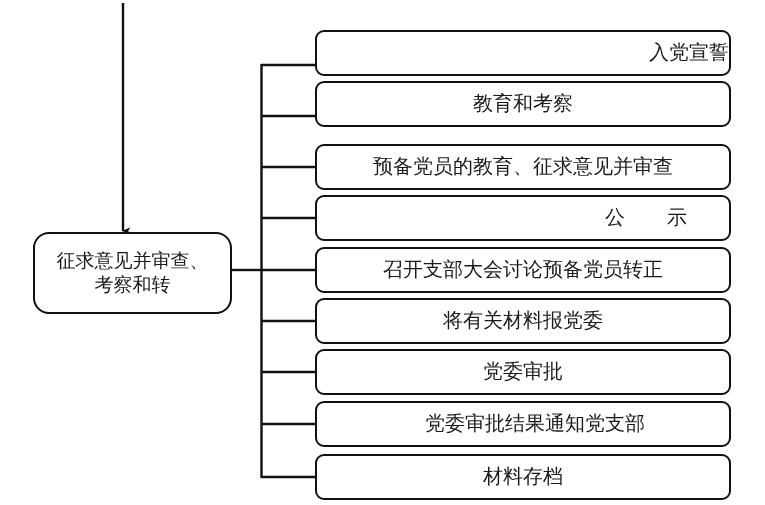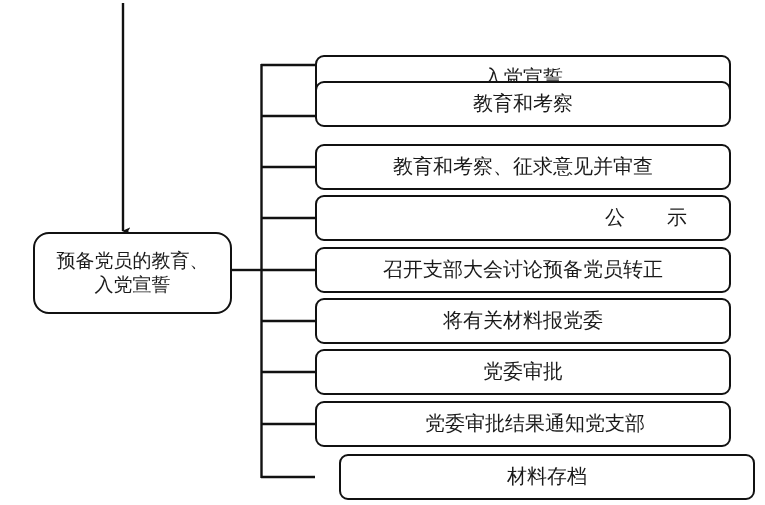--- a/index.html
+++ b/index.html
@@ -89,44 +89,44 @@
     <line x1="261" y1="167" x2="315" y2="167" stroke="#111111" stroke-width="2.4"></line>
     <line x1="261" y1="218" x2="315" y2="218" stroke="#111111" stroke-width="2.4"></line>
     <line x1="261" y1="270" x2="315" y2="270" stroke="#111111" stroke-width="2.4"></line>
     <line x1="261" y1="321" x2="315" y2="321" stroke="#111111" stroke-width="2.4"></line>
     <line x1="261" y1="372" x2="315" y2="372" stroke="#111111" stroke-width="2.4"></line>
     <line x1="261" y1="424" x2="315" y2="424" stroke="#111111" stroke-width="2.4"></line>
     <line x1="261" y1="477" x2="315" y2="477" stroke="#111111" stroke-width="2.4"></line>
   </svg>
 
   <div class="node root">
-    <span>预备党员的教育、入党宣誓</span>
+    <span>征求意见并审查、考察和转</span>
   </div>
 
-  <div class="node step" style="top:55px;">
+  <div class="node step" style="top:30px;justify-content:flex-end;">
     <span class="label">入党宣誓</span>
   </div>
   <div class="node step" style="top:81px;">
     <span class="label">教育和考察</span>
   </div>
   <div class="node step" style="top:144px;">
-    <span class="label">教育和考察、征求意见并审查</span>
+    <span class="label">预备党员的教育、征求意见并审查</span>
   </div>
   <div class="node step wide-spaced" style="top:195px;justify-content:flex-end;">
     <span class="label">公示</span>
   </div>
   <div class="node step" style="top:298px;">
     <span class="label">将有关材料报党委</span>
   </div>
   <div class="node step" style="top:247px;">
     <span class="label">召开支部大会讨论预备党员转正</span>
   </div>
   <div class="node step" style="top:349px;text-align:center;">
     <span class="label">党委审批</span>
   </div>
   <div class="node step" style="top:401px;padding-left:24px;">
     <span class="label">党委审批结果通知党支部</span>
   </div>
-  <div class="node step" style="top:454px;margin-left:24px;">
+  <div class="node step" style="top:454px;">
     <span class="label">材料存档</span>
   </div>
 
 </div>
 
 </body></html>

